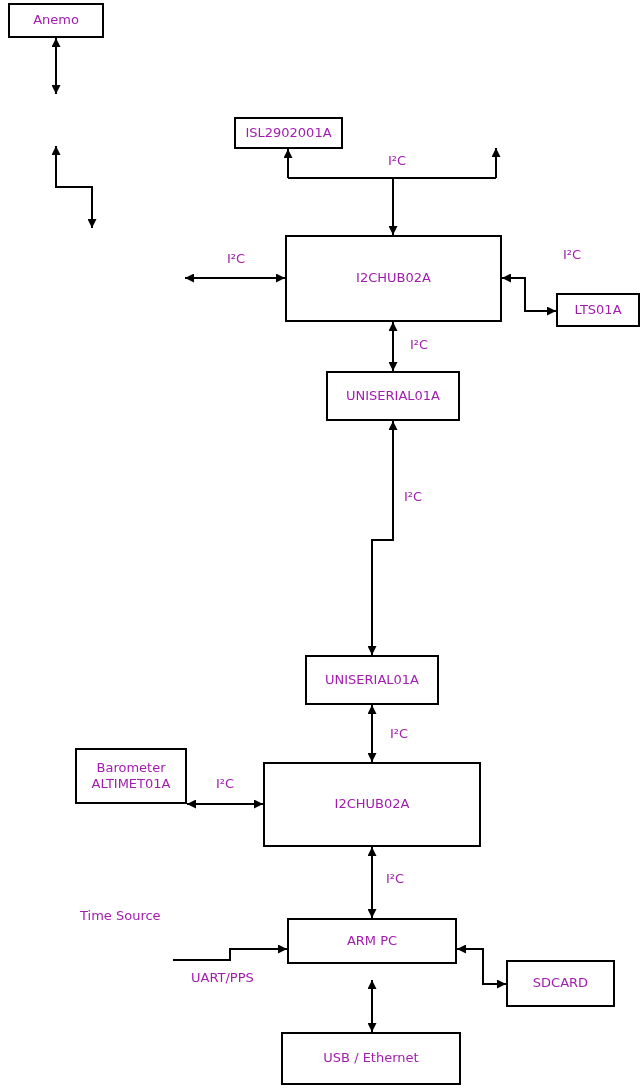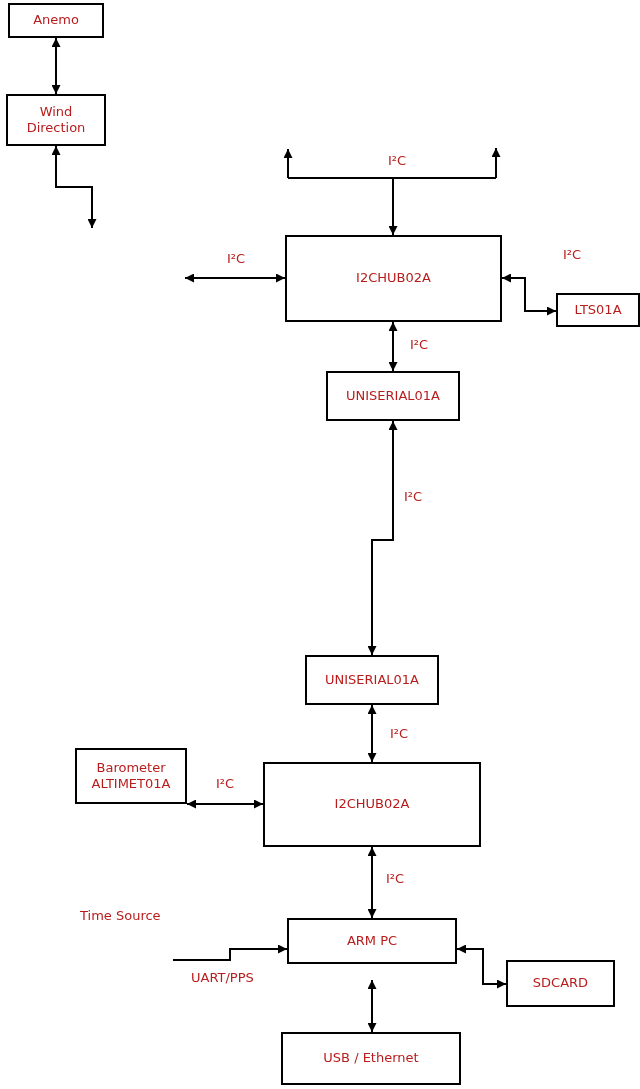--- a/index.html
+++ b/index.html
@@ -2,21 +2,21 @@
 <html><head>
 <meta charset="utf-8">
 <style>
   html, body { margin: 0; padding: 0; background: #ffffff; }
   #canvas {
     position: relative;
     width: 640px;
     height: 1089px;
     background: #ffffff;
     font-family: "DejaVu Sans", "Liberation Sans", sans-serif;
-    color: #b91c1c;
+    color: #a21caf;
     overflow: hidden;
   }
   .wires { position: absolute; left: 0; top: 0; }
   .wires path { stroke: #000000; stroke-width: 2; fill: none; }
   .node {
     position: absolute;
     box-sizing: border-box;
     border: 2px solid #000000;
     background: #ffffff;
     display: flex;
@@ -56,22 +56,21 @@
     <path d="M393,421 L393,540 L372,540 L372,655" marker-start="url(#arr)" marker-end="url(#arr)"></path>
     <path d="M372,705 L372,762" marker-start="url(#arr)" marker-end="url(#arr)"></path>
     <path d="M187,804 L263,804" marker-start="url(#arr)" marker-end="url(#arr)"></path>
     <path d="M372,847 L372,918" marker-start="url(#arr)" marker-end="url(#arr)"></path>
     <path d="M173,960 L230,960 L230,949 L287,949" marker-end="url(#arr)"></path>
     <path d="M457,949 L483,949 L483,984 L506,984" marker-start="url(#arr)" marker-end="url(#arr)"></path>
     <path d="M372,980 L372,1032" marker-start="url(#arr)" marker-end="url(#arr)"></path>
   </svg>
 
   <div class="node" style="left:8px;top:3px;width:96px;height:35px"><span>Anemo</span></div>
-  <div class="node" style="left:6px;top:94px;width:100px;height:52px"><span>Wind
-Direction</span></div>
+  <div class="node" style="left:234px;top:117px;width:109px;height:32px"><span>ISL2902001A</span></div>
   <div class="node" style="left:285px;top:235px;width:217px;height:87px"><span>I2CHUB02A</span></div>
   <div class="node" style="left:556px;top:293px;width:84px;height:34px"><span>LTS01A</span></div>
   <div class="node" style="left:326px;top:371px;width:134px;height:50px"><span>UNISERIAL01A</span></div>
   <div class="node" style="left:305px;top:655px;width:134px;height:50px"><span>UNISERIAL01A</span></div>
   <div class="node" style="left:263px;top:762px;width:218px;height:85px"><span>I2CHUB02A</span></div>
   <div class="node" style="left:75px;top:748px;width:112px;height:56px"><span>Barometer
 ALTIMET01A</span></div>
   <div class="node" style="left:287px;top:918px;width:170px;height:46px"><span>ARM PC</span></div>
   <div class="node" style="left:506px;top:960px;width:109px;height:47px"><span>SDCARD</span></div>
   <div class="node" style="left:281px;top:1032px;width:180px;height:53px"><span>USB / Ethernet</span></div>

